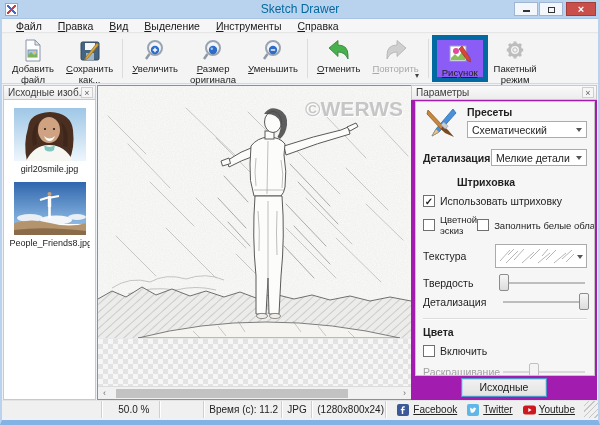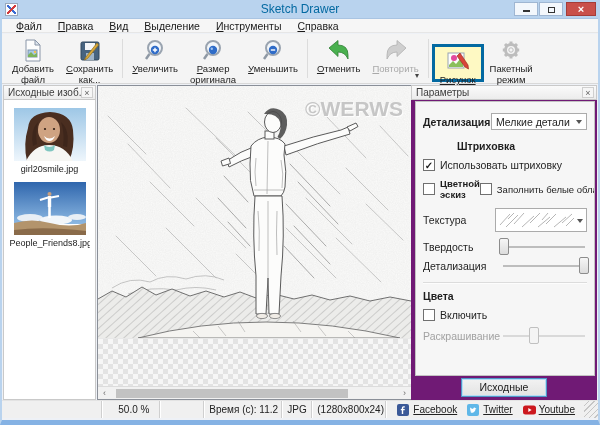--- a/index.html
+++ b/index.html
@@ -29,21 +29,21 @@
     border-bottom:1px solid #e6e6e6; display:flex; align-items:center; padding-left:6px; }
   .menu-item { font-size:10.5px; color:#1a1a1a; padding:0 8px; cursor:default; }
   .menu-item .u { text-decoration:underline; }
   
   .toolbar { position:absolute; top:34px; left:0; right:0; height:50px; background:#f4f4f4;
     border-bottom:1px solid #d9d9d9; display:flex; align-items:stretch; padding:1px 0 1px 4px; }
   .tb-btn { display:flex; flex-direction:column; align-items:center; padding:2px 5px 0 5px;
     font-size:9.5px; line-height:10.5px; color:#222; text-align:center; border:1px solid transparent; }
   .tb-btn .ticon { width:27px; height:26px; display:flex; align-items:center; justify-content:center; }
   .tb-btn .u { text-decoration:underline; }
-  .tb-btn.selected { background:#fef9c3; border:3px solid #0369a1;margin-top:9px; }
+  .tb-btn.selected { background:#8b5cf6; border:5px solid #0369a1; }
   .tb-btn.disabled { color:#a9a9a9; }
   .tb-sep { width:1px; background:#dcdcdc; margin:4px 3px; }
   .tb-overflow { position:absolute; left:413px; bottom:3px; font-size:8px; color:#444; }
   
   .main { position:absolute; top:85px; left:0; right:0; height:315px; background:#eef1f6; }
   .panel-header { height:15px; background:linear-gradient(#fafafa,#ececec); border:1px solid #c9c9c9;
     font-size:10px; color:#3c3c3c; padding:1px 4px; position:relative; }
   .panel-x { position:absolute; right:2px; top:1px; width:12px; height:11px; font-size:9px;
     line-height:11px; text-align:center; color:#666; border:1px solid #cfcfcf; background:#f6f6f6; }
   
@@ -62,21 +62,21 @@
     background-color:#f6f6f6;
     background-image:linear-gradient(45deg,#e3e3e3 25%,transparent 25%,transparent 75%,#e3e3e3 75%),
                      linear-gradient(45deg,#e3e3e3 25%,transparent 25%,transparent 75%,#e3e3e3 75%);
     background-position:0 0,5px 5px; background-size:10px 10px; border-top:1px solid #e8e8e8; }
   .hscroll { flex:0 0 13px; background:#f1f1f1; border-top:1px solid #dcdcdc; position:relative; }
   .hs-arrow { position:absolute; top:0; width:13px; height:12px; font-size:9px; line-height:12px;
     text-align:center; color:#6d6d6d; }
   .hs-left { left:0; } .hs-right { right:0; }
   .hs-thumb { position:absolute; left:18px; top:2px; width:232px; height:9px; background:#c2c2c2; }
   
-  .right-panel { position:absolute; right:1px; top:0; width:186px; bottom:0; background:#701a75; }
+  .right-panel { position:absolute; right:1px; top:0; width:186px; bottom:0; background:#a21caf; }
   .pbox { position:absolute; top:16px; left:4px; right:2px; bottom:24px; border:1px solid #c3c3c3;
     background:#f6f6f6; padding:4px 7px; font-size:10.5px; color:#1e1e1e; overflow:hidden; }
   .row { display:flex; align-items:center; }
   .blabel { font-weight:bold; font-size:10.5px; }
   .glabel { color:#a2a2a2; }
   .selectbox { background:#fff; border:1px solid #ababab; height:17px; position:relative;
     font-size:10.5px; padding:2px 16px 0 4px; white-space:nowrap; overflow:hidden; }
   .selectbox .arr { position:absolute; right:4px; top:6px; width:0; height:0;
     border-left:3.5px solid transparent; border-right:3.5px solid transparent; border-top:4px solid #555; }
   .preset-row { display:flex; }
@@ -410,37 +410,54 @@
       </div>
     </div>
 
     <div class="right-panel">
       <div class="panel-header">
         <span>Параметры</span>
         <span class="panel-x">×</span>
       </div>
       <div class="pbox">
 
+        <div class="preset-row">
+          <span>
+            <svg width="36" height="34" viewBox="0 0 36 34">
+              <path d="M30,3 L13,23 l-4,7 7,-4 L33,7 Z" fill="#4a90d8" stroke="#2e6bb0" stroke-width="0.8"></path>
+              <path d="M13,23 l-4,7 7,-4 Z" fill="#e8c48a" stroke="#b08c4e" stroke-width="0.6"></path>
+              <path d="M5,4 L20,20 l3,2 -2,3 -3,-2 L4,8 Z" fill="#c8863e" stroke="#8f5c24" stroke-width="0.8"></path>
+              <path d="M20,20 l5,4 6,7 -9,-4 -4,-4 Z" fill="#7a4a22"></path>
+              <rect x="18.5" y="17.5" width="6" height="4" transform="rotate(45 21.5 19.5)" fill="#c9ced6" stroke="#8b929c" stroke-width="0.6"></rect>
+            </svg>
+          </span>
+          <div class="preset-right">
+            <div class="blabel">Пресеты</div>
+            <div class="selectbox" style="margin-top:3px;">
+              <span>Схематический</span><span class="arr"></span>
+            </div>
+          </div>
+        </div>
 
         <div class="row" style="margin-top:7px;">
           <span class="blabel">Детализация</span>
           <div class="selectbox" style="margin-left:auto; width:96px;">
             <span>Мелкие детали</span><span class="arr"></span>
           </div>
         </div>
 
         <div class="blabel" style="margin-top:10px;padding-left:34px;">Штриховка</div>
 
         <div class="checkrow">
           <span class="cbox">✓</span>
           <span class="cklabel">Использовать штриховку</span>
         </div>
 
         <div class="checkrow" style="font-size:9.5px;">
-          <span style="display:flex;align-items:center;width:76px;font-weight:bold;">
+          <span style="display:flex;align-items:center;width:76px;">
             <span class="cbox"></span>
             <span style="font-size:9.5px;">Цветной эскиз</span>
           </span>
           <span style="display:flex;align-items:center;">
             <span class="cbox"></span>
             <span style="font-size:9.5px;white-space:nowrap;">Заполнить белые области</span>
           </span>
         </div>
 
         <div class="row" style="margin-top:8px;">

